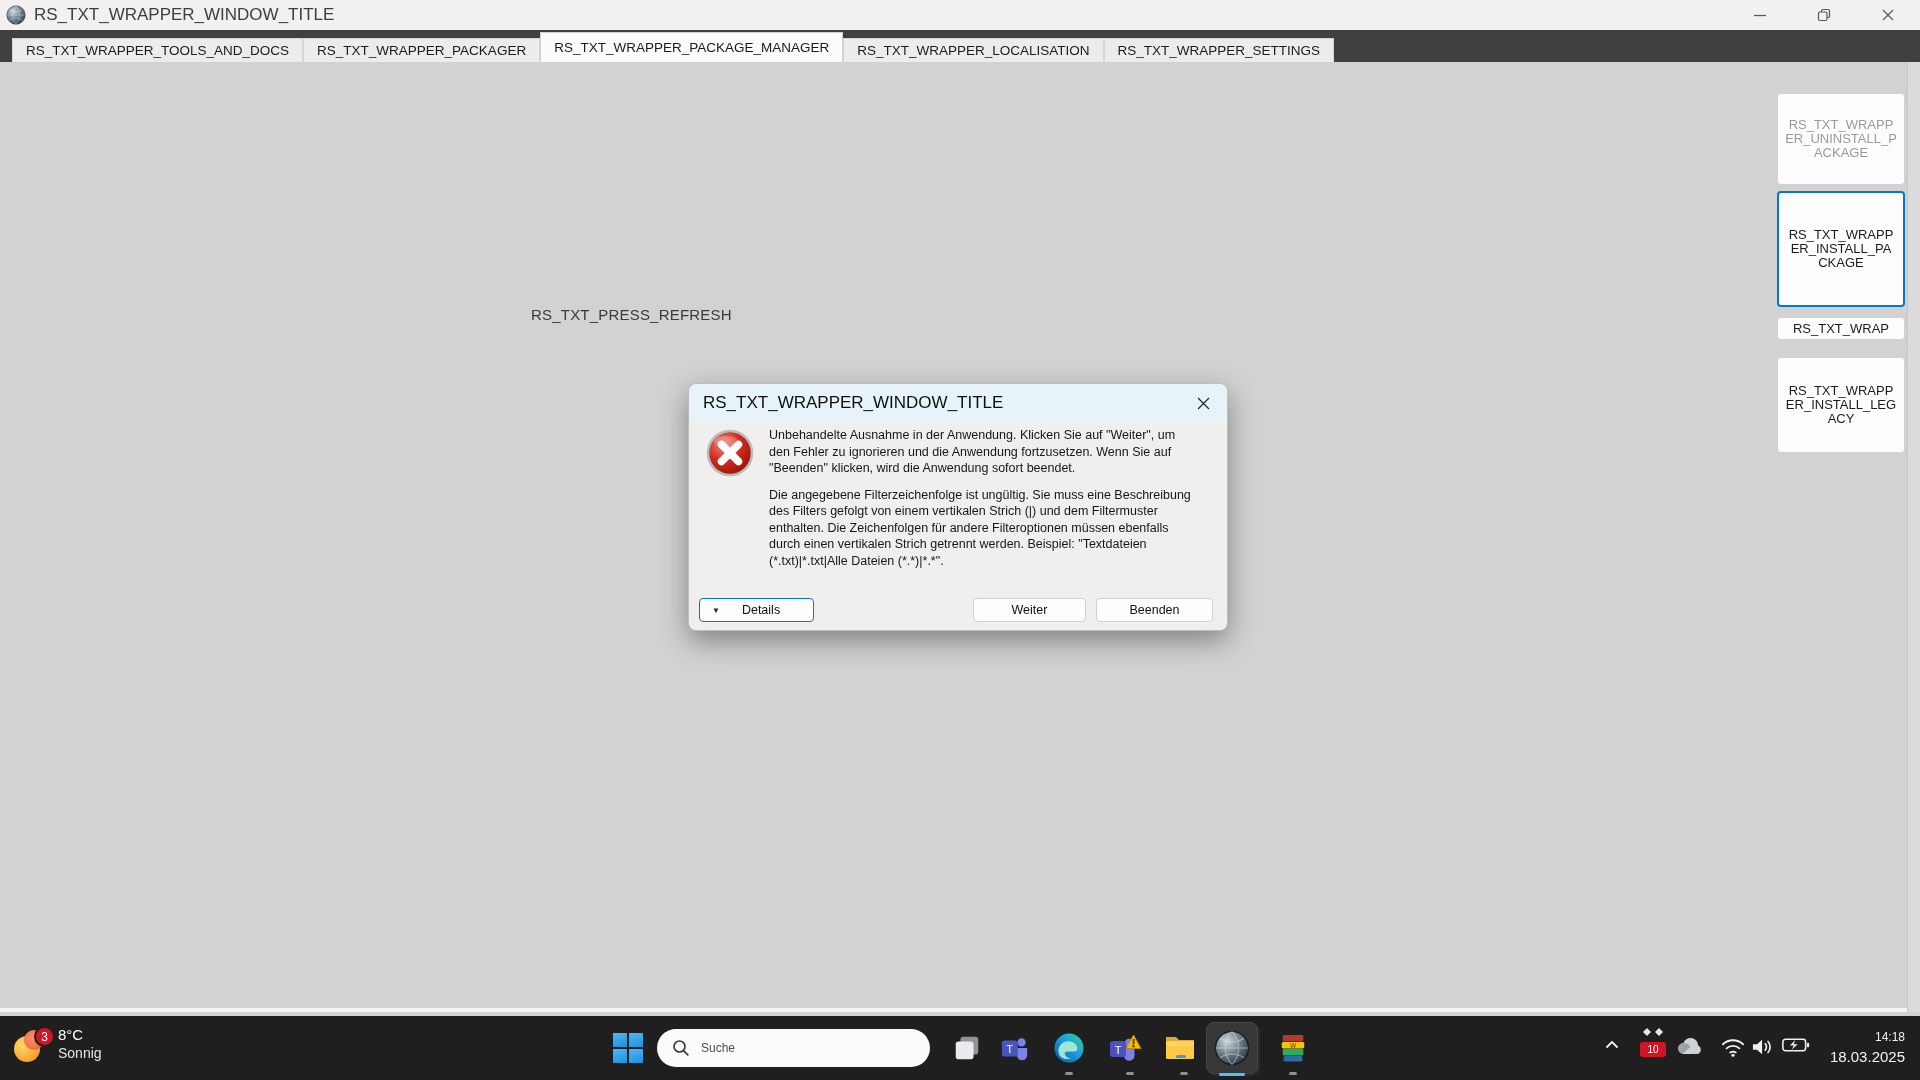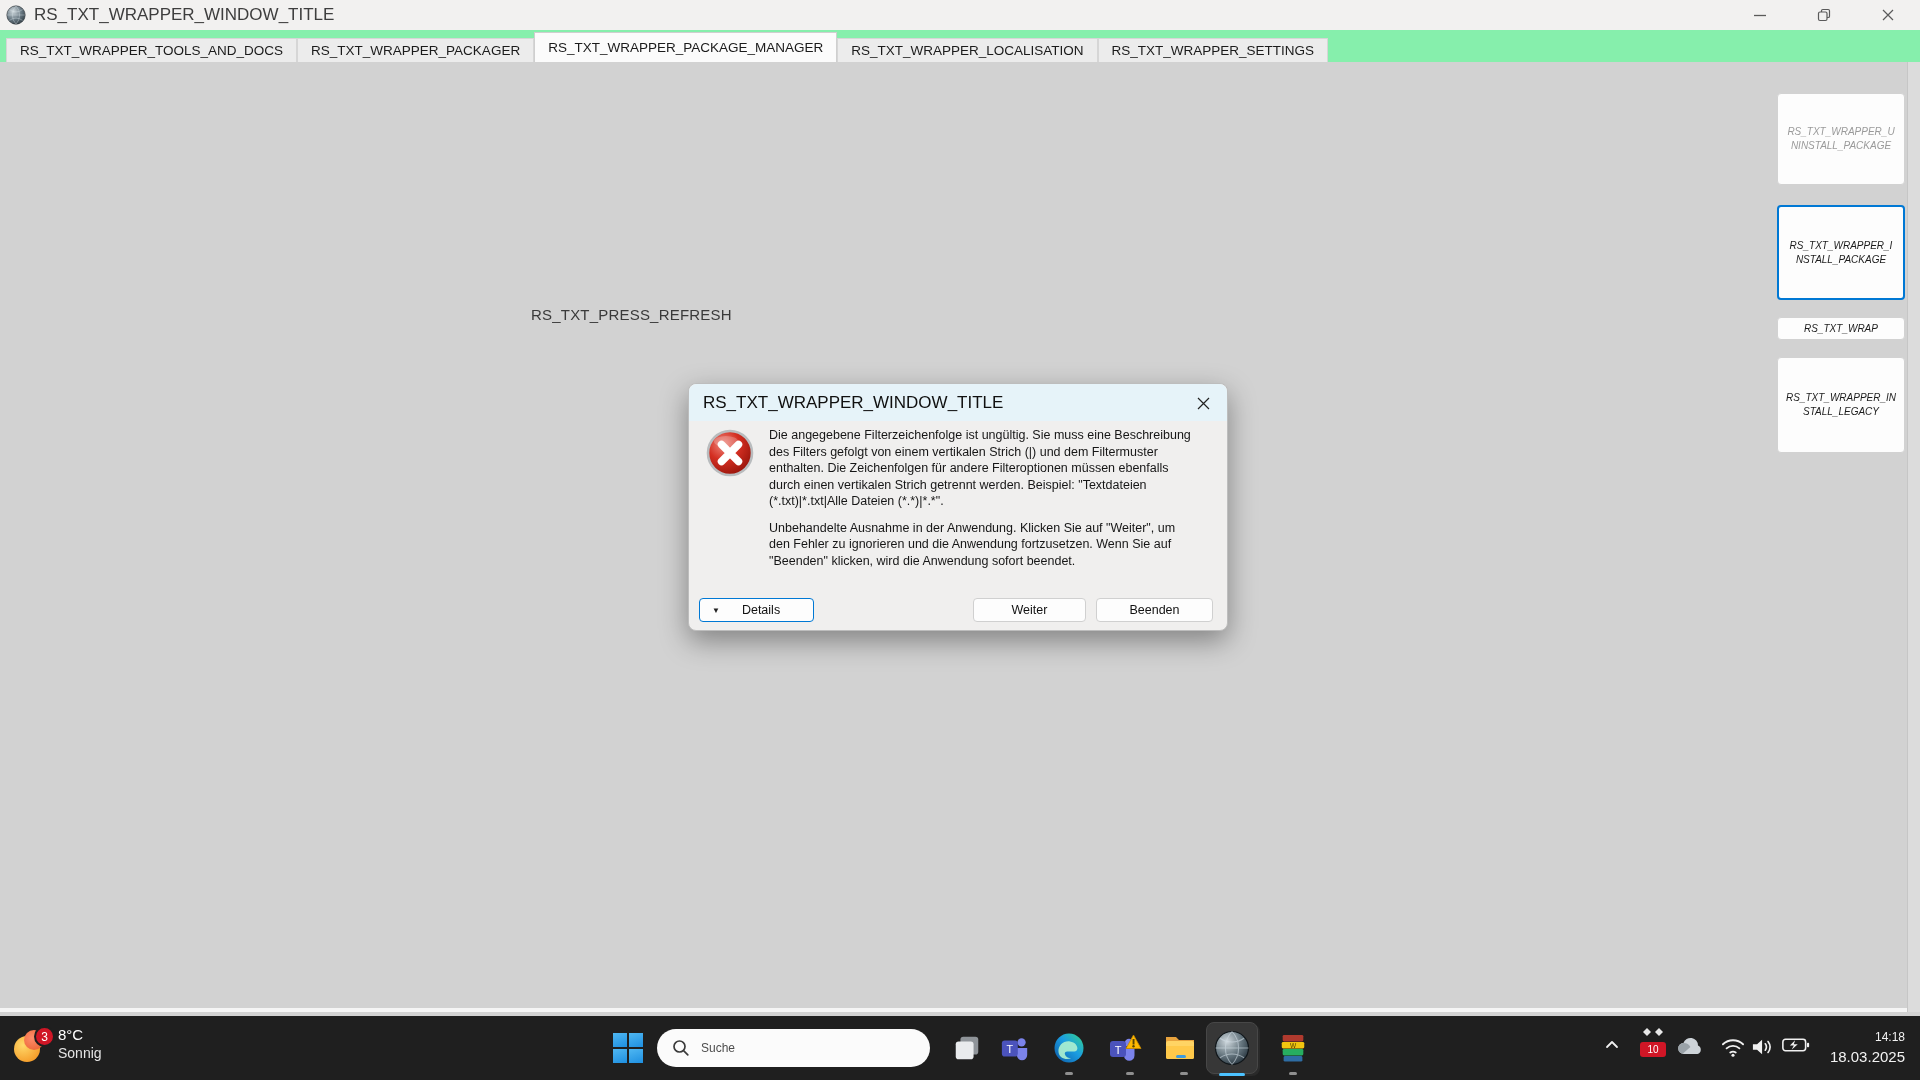--- a/index.html
+++ b/index.html
@@ -6,35 +6,35 @@
   html,body { width:1920px; height:1080px; overflow:hidden; }
   body { font-family:"Liberation Sans", sans-serif; position:relative; background:#d2d2d2; }
 
   
   .titlebar { position:absolute; top:0; left:0; width:1920px; height:30px; background:#f2f1f0; display:flex; align-items:center; }
   .app-icon { width:20px; height:20px; margin-left:6px; }
   .app-title { font-size:17px; color:#3e3e3e; margin-left:8px; white-space:nowrap; }
   .win-controls { position:absolute; right:0; top:0; height:30px; display:flex; }
   .win-btn { width:64px; height:30px; display:flex; align-items:center; justify-content:center; }
 
-  .tabstrip { position:absolute; top:30px; left:0; width:1920px; height:32px; background:#86efac; display:flex; align-items:flex-end; padding-left:6px; }
+  .tabstrip { position:absolute; top:30px; left:0; width:1920px; height:32px; background:#404040; display:flex; align-items:flex-end; padding-left:12px; }
   .tab { height:24px; line-height:23px; padding:0 13px; font-size:13.5px; color:#1b1b1b; background:#ececec; border:1px solid #d6d6d6; border-bottom:none; white-space:nowrap; }
   .tab.active { height:30px; line-height:29px; background:#fbfbfb; border-color:#cfcfcf; position:relative; z-index:2;text-align:right; }
 
   .content { position:absolute; top:62px; left:0; width:1920px; height:950px; background:#d2d2d2; border-bottom:4px solid #f5f5f5; }
   .scroll-strip { position:absolute; top:62px; right:0; width:13px; height:950px; background:#dcdcdc; border-left:1px solid #c6c6c6; }
   .press-refresh { position:absolute; left:531px; top:306px; font-size:15px; color:#3a3a3a; letter-spacing:.2px; }
 
   .side-btn { position:absolute; left:1777px; width:128px; background:#fdfdfd; border:1px solid #d2d2d2; border-radius:4px;
-              display:flex; align-items:center; justify-content:center; text-align:center; font-size:10px; color:#1c1c1c;
-              line-height:14px; padding:2px 7px; word-break:break-all;font-style:italic; }
+              display:flex; align-items:center; justify-content:center; text-align:center; font-size:13px; color:#1c1c1c;
+              line-height:14px; padding:2px 7px; word-break:break-all; }
   .side-btn.disabled { color:#9a9a9a; }
   .side-btn.focused { border:2px solid #0078d4; }
   #sbtn1 { top:93px;  height:92px; }
-  #sbtn2 { top:205px; height:95px; }
+  #sbtn2 { top:191px; height:116px; }
   #sbtn3 { top:317px; height:23px; }
   #sbtn4 { top:357px; height:96px; }
 
   
   .dialog { position:absolute; left:688px; top:383px; width:540px; height:248px; background:#f0efee; border:1px solid #bdbdbd;
             border-radius:8px; box-shadow:0 10px 28px rgba(0,0,0,.38); z-index:10; }
   .dialog-titlebar { height:37px; background:#e6f3f9; border-radius:8px 8px 0 0; display:flex; align-items:center; }
   .dialog-title { font-size:17px; color:#101010; margin-left:14px; white-space:nowrap; }
   .dialog-close { position:absolute; right:8px; top:4px; width:32px; height:30px; display:flex; align-items:center; justify-content:center; border-radius:5px; }
   .dialog-body { position:relative; height:211px; }
@@ -153,22 +153,22 @@
         <stop offset="0" stop-color="#ee8a80"></stop>
             <stop offset=".45" stop-color="#d42f22"></stop>
             <stop offset="1" stop-color="#8f1007"></stop>
       </radialGradient>
         </defs>
       <circle cx="24" cy="24" r="22" fill="url(#rg)" stroke="#b9bcbe" stroke-width="2.6"></circle>
       <path d="M15.5 15.5 32.5 32.5 M32.5 15.5 15.5 32.5" stroke="#ffffff" stroke-width="7.5" stroke-linecap="round"></path>
       <ellipse cx="20" cy="12.5" rx="12" ry="5.5" fill="#ffffff" opacity="0.22"></ellipse>
     </svg>
     <div class="dialog-text">
+      <p>Unbehandelte Ausnahme in der Anwendung. Klicken Sie auf "Weiter", um den Fehler zu ignorieren und die Anwendung fortzusetzen. Wenn Sie auf "Beenden" klicken, wird die Anwendung sofort beendet.</p>
       <p>Die angegebene Filterzeichenfolge ist ungültig. Sie muss eine Beschreibung des Filters gefolgt von einem vertikalen Strich (|) und dem Filtermuster enthalten. Die Zeichenfolgen für andere Filteroptionen müssen ebenfalls durch einen vertikalen Strich getrennt werden. Beispiel: "Textdateien (*.txt)|*.txt|Alle Dateien (*.*)|*.*".</p>
-      <p>Unbehandelte Ausnahme in der Anwendung. Klicken Sie auf "Weiter", um den Fehler zu ignorieren und die Anwendung fortzusetzen. Wenn Sie auf "Beenden" klicken, wird die Anwendung sofort beendet.</p>
     </div>
     <div id="dlg-details" class="dlg-btn">
       <span class="dd-arrow">▼</span>
       <span class="dd-label">Details</span>
     </div>
     <div id="dlg-continue" class="dlg-btn">Weiter</div>
     <div id="dlg-quit" class="dlg-btn">Beenden</div>
   </div>
 </div>
 

